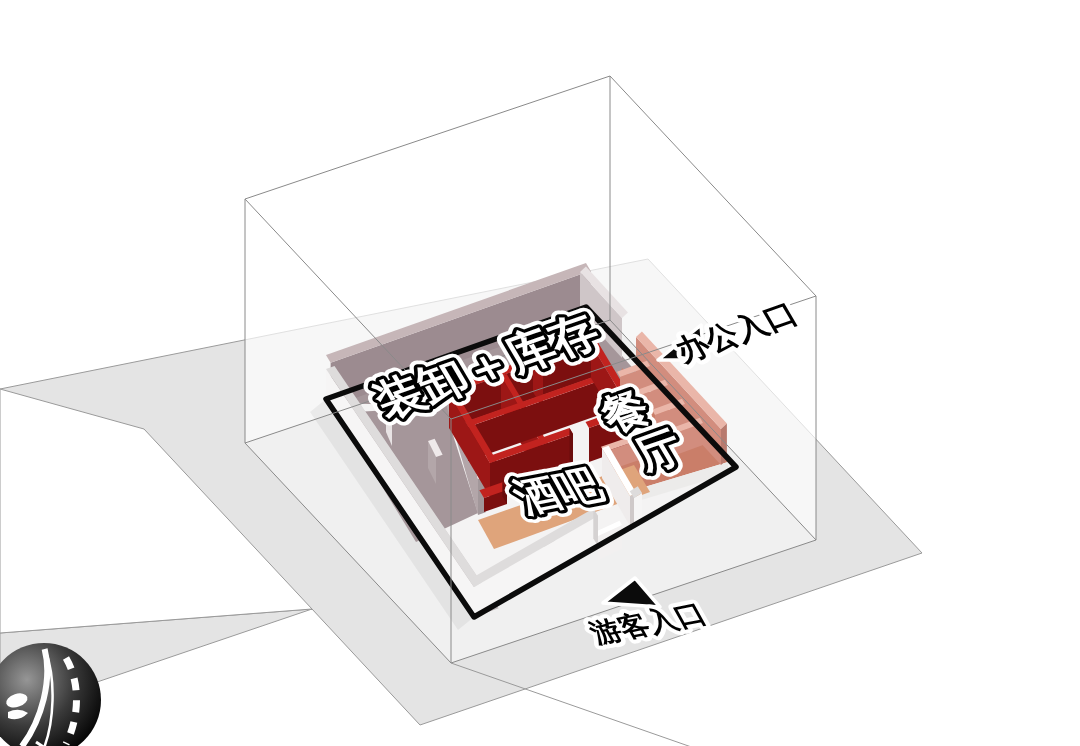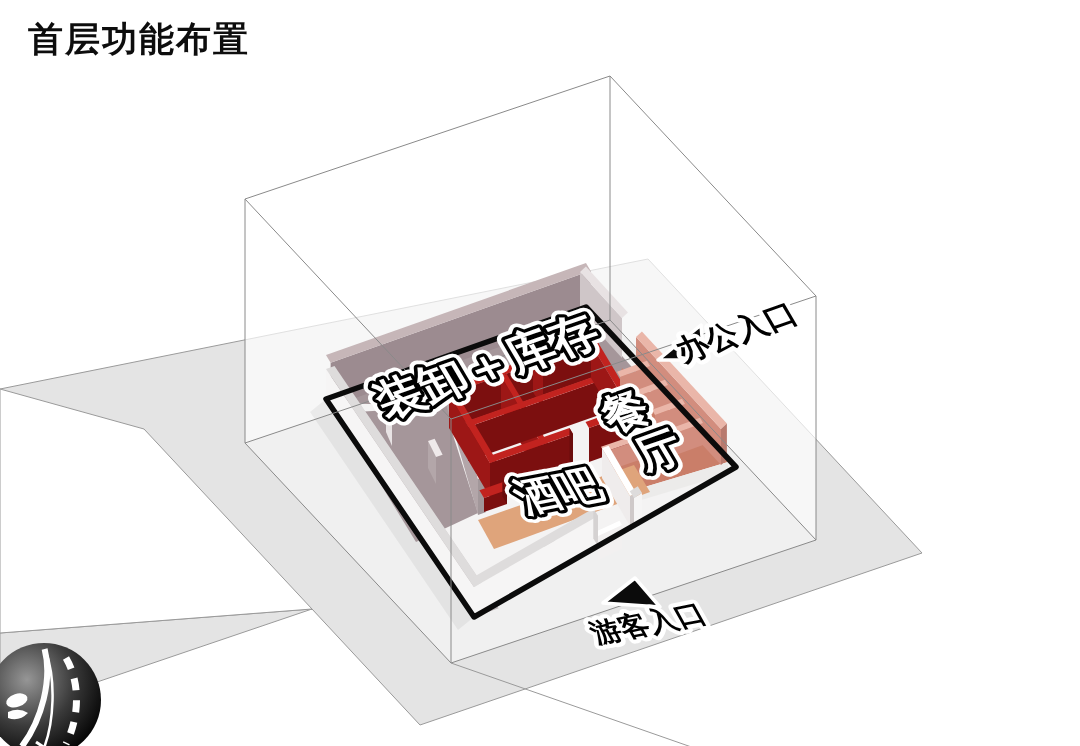--- a/index.html
+++ b/index.html
@@ -150,14 +150,13 @@
       <g transform="translate(44,700)">
         <circle cx="0" cy="0" r="57" fill="url(#lg)"></circle>
         <path d="M -10,-50 C 4,-22 2,20 -12,50" stroke="#fff" stroke-width="6" fill="none" transform="rotate(12)"></path>
         <path d="M 2,-48 C 12,-20 10,22 0,48" stroke="#fff" stroke-width="2.5" fill="none"></path>
         <ellipse cx="-26" cy="-8" rx="11" ry="6.5" fill="#fff" transform="rotate(-18)"></ellipse>
         <path d="M -36,12 q 11,-5 20,1 q -9,9 -20,5 z" fill="#fff"></path>
         <path d="M 22,-42 C 36,-18 36,16 22,44" stroke="#fff" stroke-width="7" stroke-dasharray="12 10" fill="none"></path>
         <path d="M -8,42 l 12,8" stroke="#fff" stroke-width="3"></path>
       </g>
     </svg>
-  <div class="title">首层功能布置</div>
 </div>
 
 </body></html>

